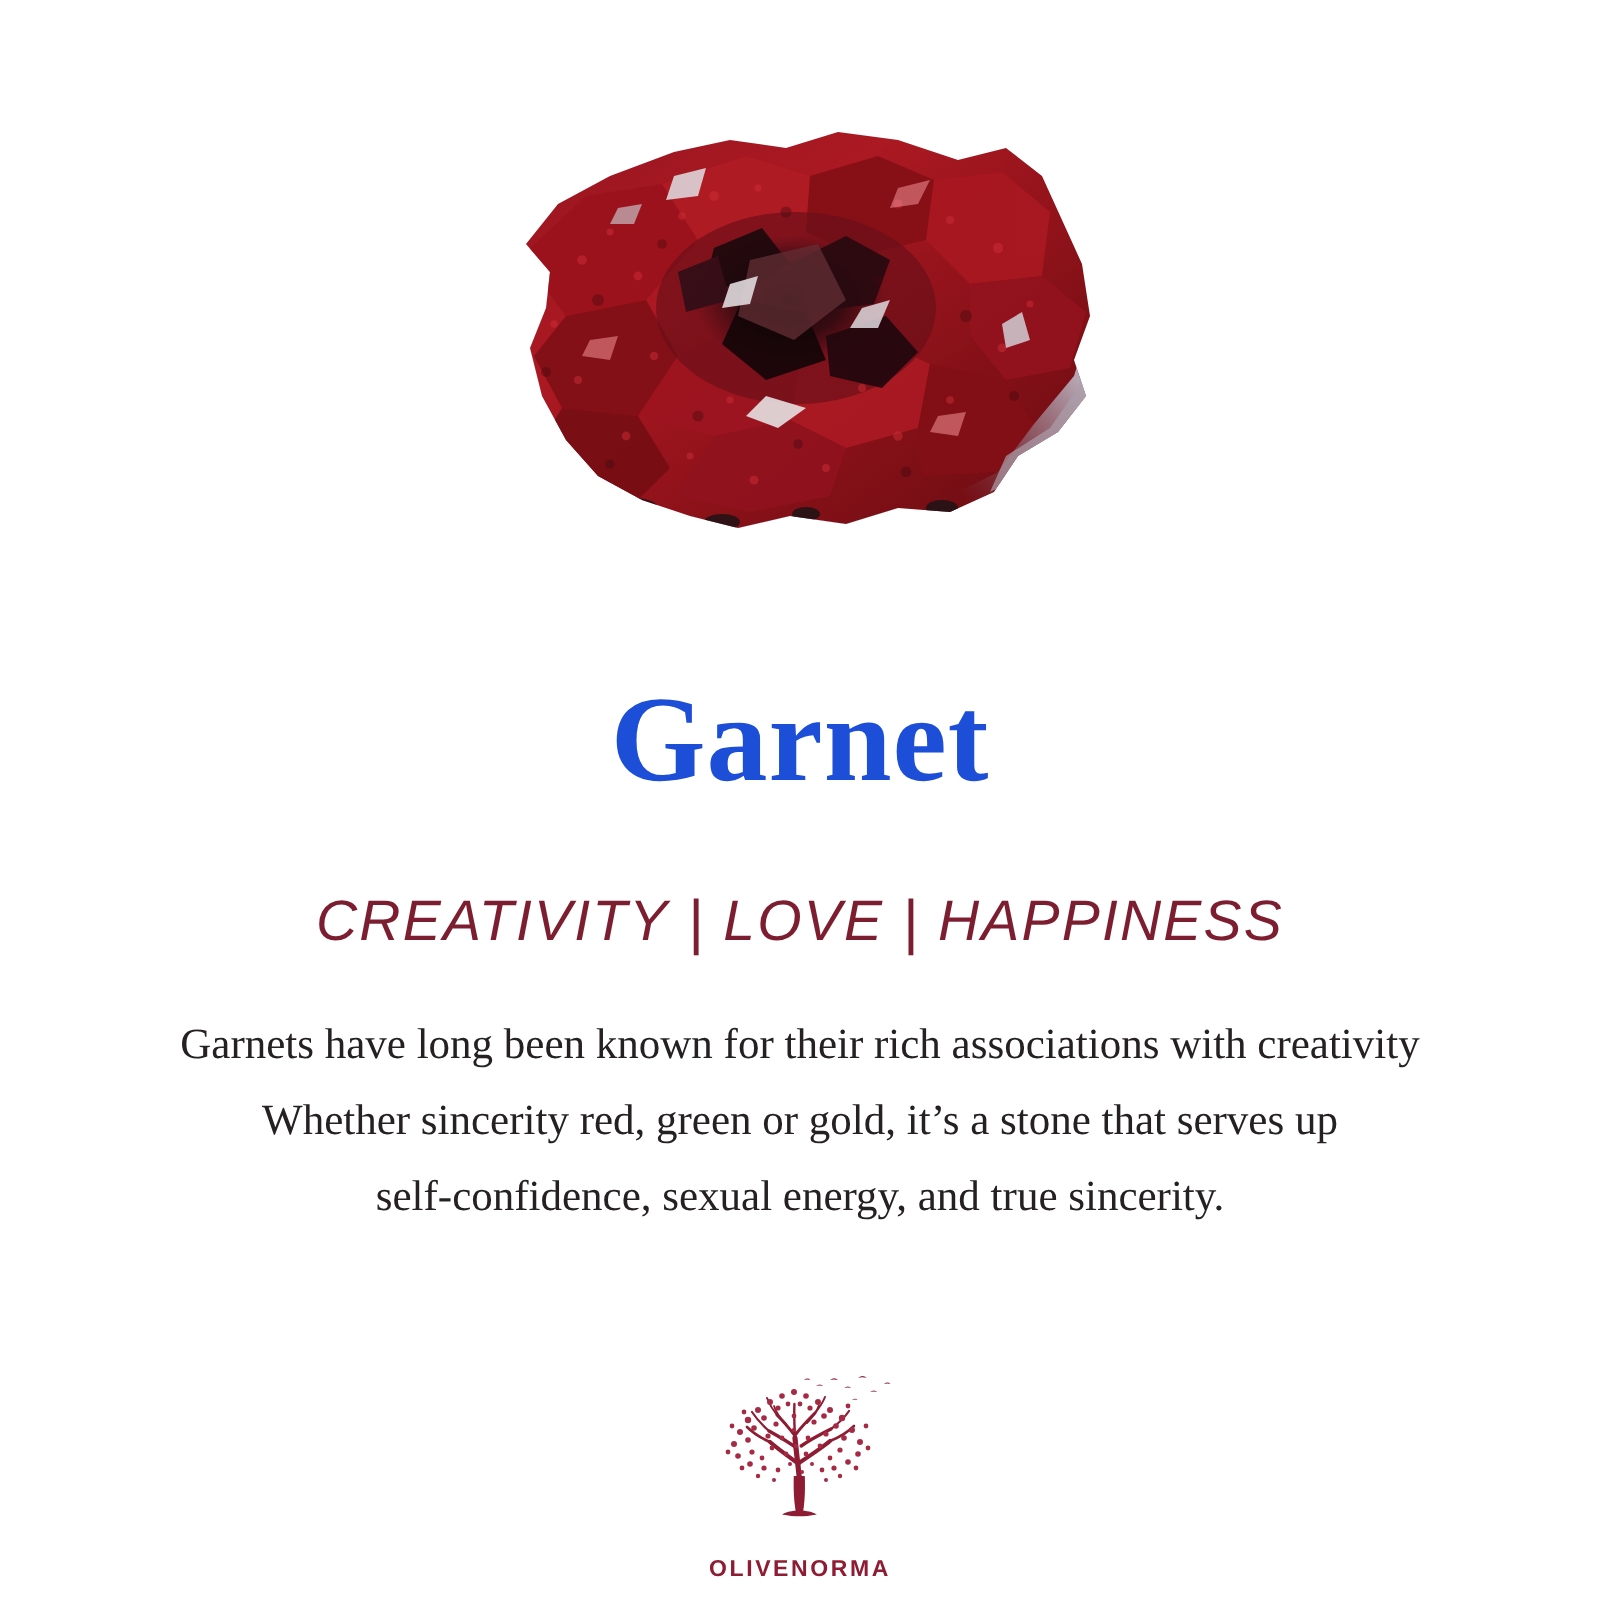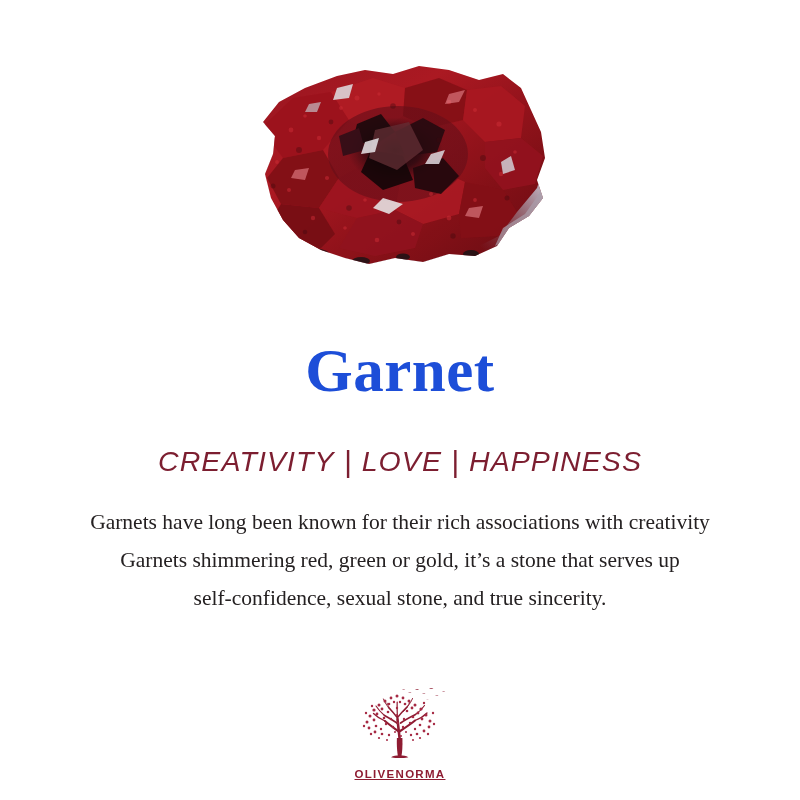--- a/index.html
+++ b/index.html
@@ -96,27 +96,26 @@
     position: absolute;
     left: 50%;
     top: 686px;
     transform: translateX(-50%);
     width: 110px;
     text-align: center;
   }
   .logo-mark { display: block; width: 110px; height: 76px; margin: 0 auto; }
   .logo-text {
     display: block;
-    margin-top: 6px;
+    margin-top: 17px;
     font-family: "Liberation Sans", sans-serif;
     font-weight: 700;
     font-size: 11.5px;
     letter-spacing: 1.3px;
     color: #8E1C32;
-    text-decoration: underline;
   }
 </style>
 </head>
 <body>
 
 <div id="page">
 
   <div class="stone-area">
     <div class="stone-wrap">
       <svg class="stone-svg" viewBox="0 0 296 212" preserveAspectRatio="xMidYMid meet">
@@ -249,22 +248,22 @@
       </svg>
     </div>
   </div>
 
   <div class="title">Garnet</div>
 
   <div class="subtitle"><span>CREATIVITY</span><span class="sep">|</span><span>LOVE</span><span class="sep">|</span><span>HAPPINESS</span></div>
 
   <div class="body-copy">
     <span class="ln">Garnets have long been known for their rich associations with creativity</span>
-    <span class="ln">Garnets shimmering red, green or gold, it’s a stone that serves up</span>
-    <span class="ln">self-confidence, sexual stone, and true sincerity.</span>
+    <span class="ln">Whether sincerity red, green or gold, it’s a stone that serves up</span>
+    <span class="ln">self-confidence, sexual energy, and true sincerity.</span>
   </div>
 
   <div class="logo">
     <svg class="logo-mark" viewBox="0 0 110 76">
 
       <path d="M53.0,70.5 C52.2,66.5 51.6,60.0 51.9,52.0 L57.4,52.0 C57.7,60.0 57.2,66.5 56.4,70.5 Z" fill="#8E1C32"></path>
       <path d="M46.0,71.2 C48.4,70.0 50.8,69.4 54.7,69.3 C58.6,69.4 61.0,70.0 63.4,71.2
                C60.0,71.9 57.4,72.1 54.7,72.1 C52.0,72.1 49.4,71.9 46.0,71.2 Z" fill="#8E1C32"></path>
 
       <g stroke="#8E1C32" fill="none" stroke-linecap="round">

